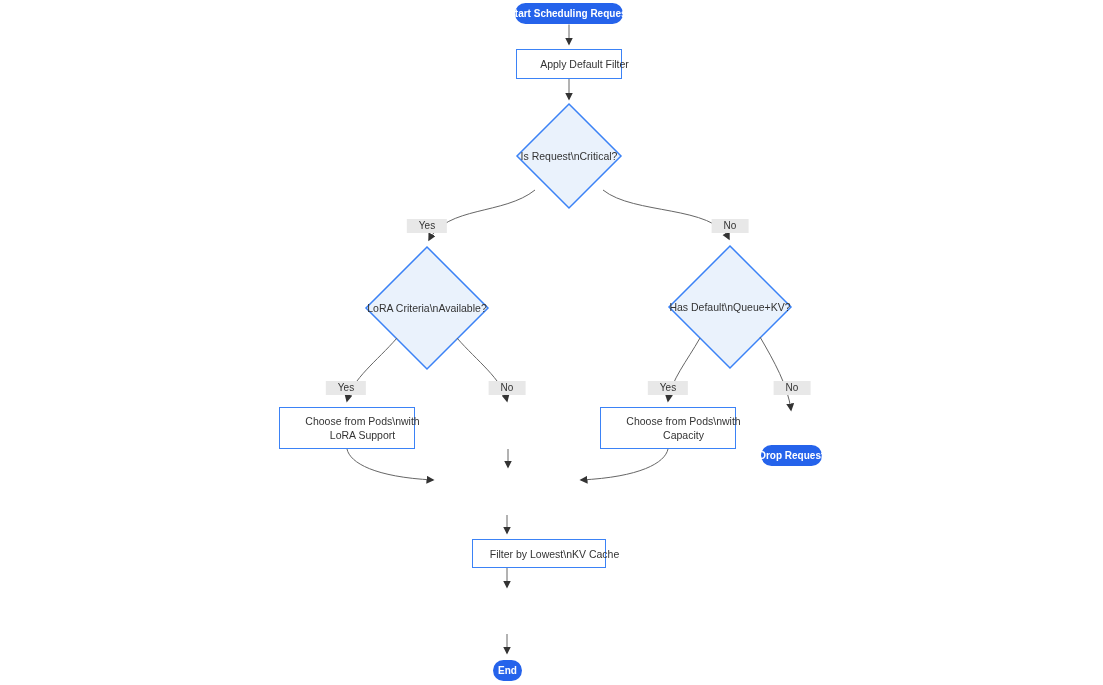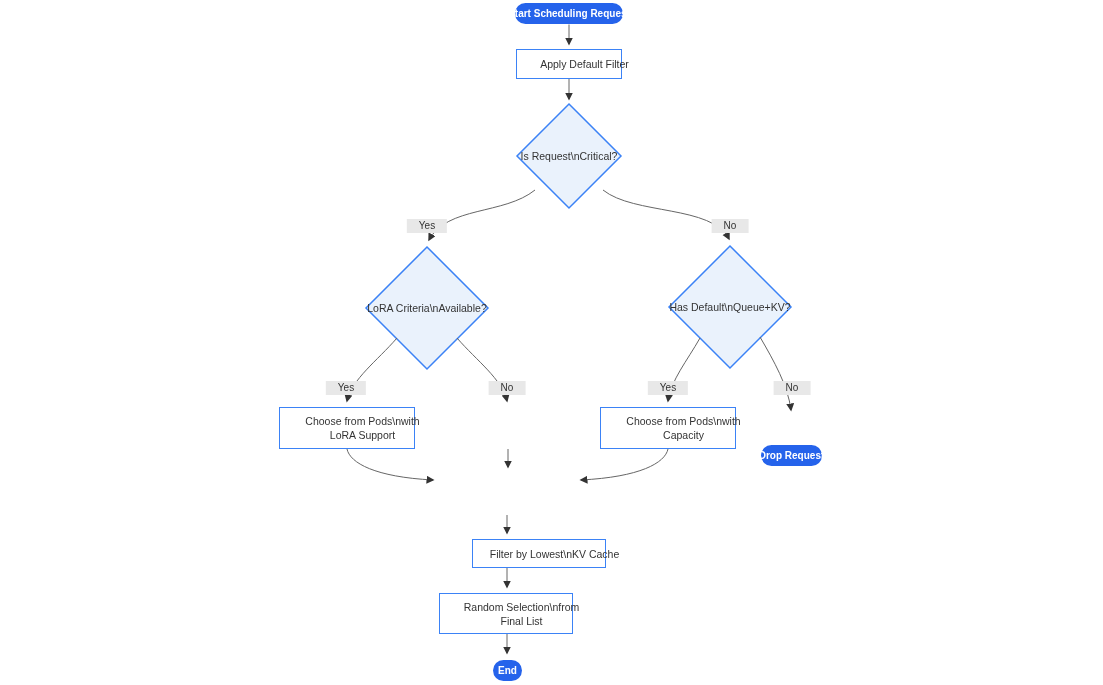--- a/index.html
+++ b/index.html
@@ -68,22 +68,20 @@
   <div class="node-pill" style="left:515px; top:3px; width:108px; height:21px;">Start Scheduling Request</div>
   <div class="node-pill" style="left:761px; top:417px; width:61px; height:21px;margin-top:28px;">Drop Request</div>
   <div class="node-pill" style="left:493px; top:660px; width:29px; height:21px;">End</div>
 
   <div class="node-rect" style="left:516px; top:49px; width:106px; height:30px;">Apply Default Filter</div>
   <div class="node-rect" style="left:279px; top:407px; width:136px; height:42px;">Choose from Pods\nwith
 LoRA Support</div>
   <div class="node-rect" style="left:600px; top:407px; width:136px; height:42px;">Choose from Pods\nwith
 Capacity</div>
   <div class="node-rect" style="left:440px; top:539px; width:134px; height:29px;margin-left:32px;">Filter by Lowest\nKV Cache</div>
-  <div class="node-rect" style="left:439px; top:593px; width:134px; height:41px;">Random Selection\nfrom
-Final List</div>
 
   <div class="diamond-label" style="left:569px; top:156px;">Is Request\nCritical?</div>
   <div class="diamond-label" style="left:427px; top:308px;">LoRA Criteria\nAvailable?</div>
   <div class="diamond-label" style="left:730px; top:307px;">Has Default\nQueue+KV?</div>
 
   <div class="edge-label" style="left:427px; top:226px;">Yes</div>
   <div class="edge-label" style="left:730px; top:226px;">No</div>
   <div class="edge-label" style="left:346px; top:388px;">Yes</div>
   <div class="edge-label" style="left:507px; top:388px;">No</div>
   <div class="edge-label" style="left:668px; top:388px;">Yes</div>

